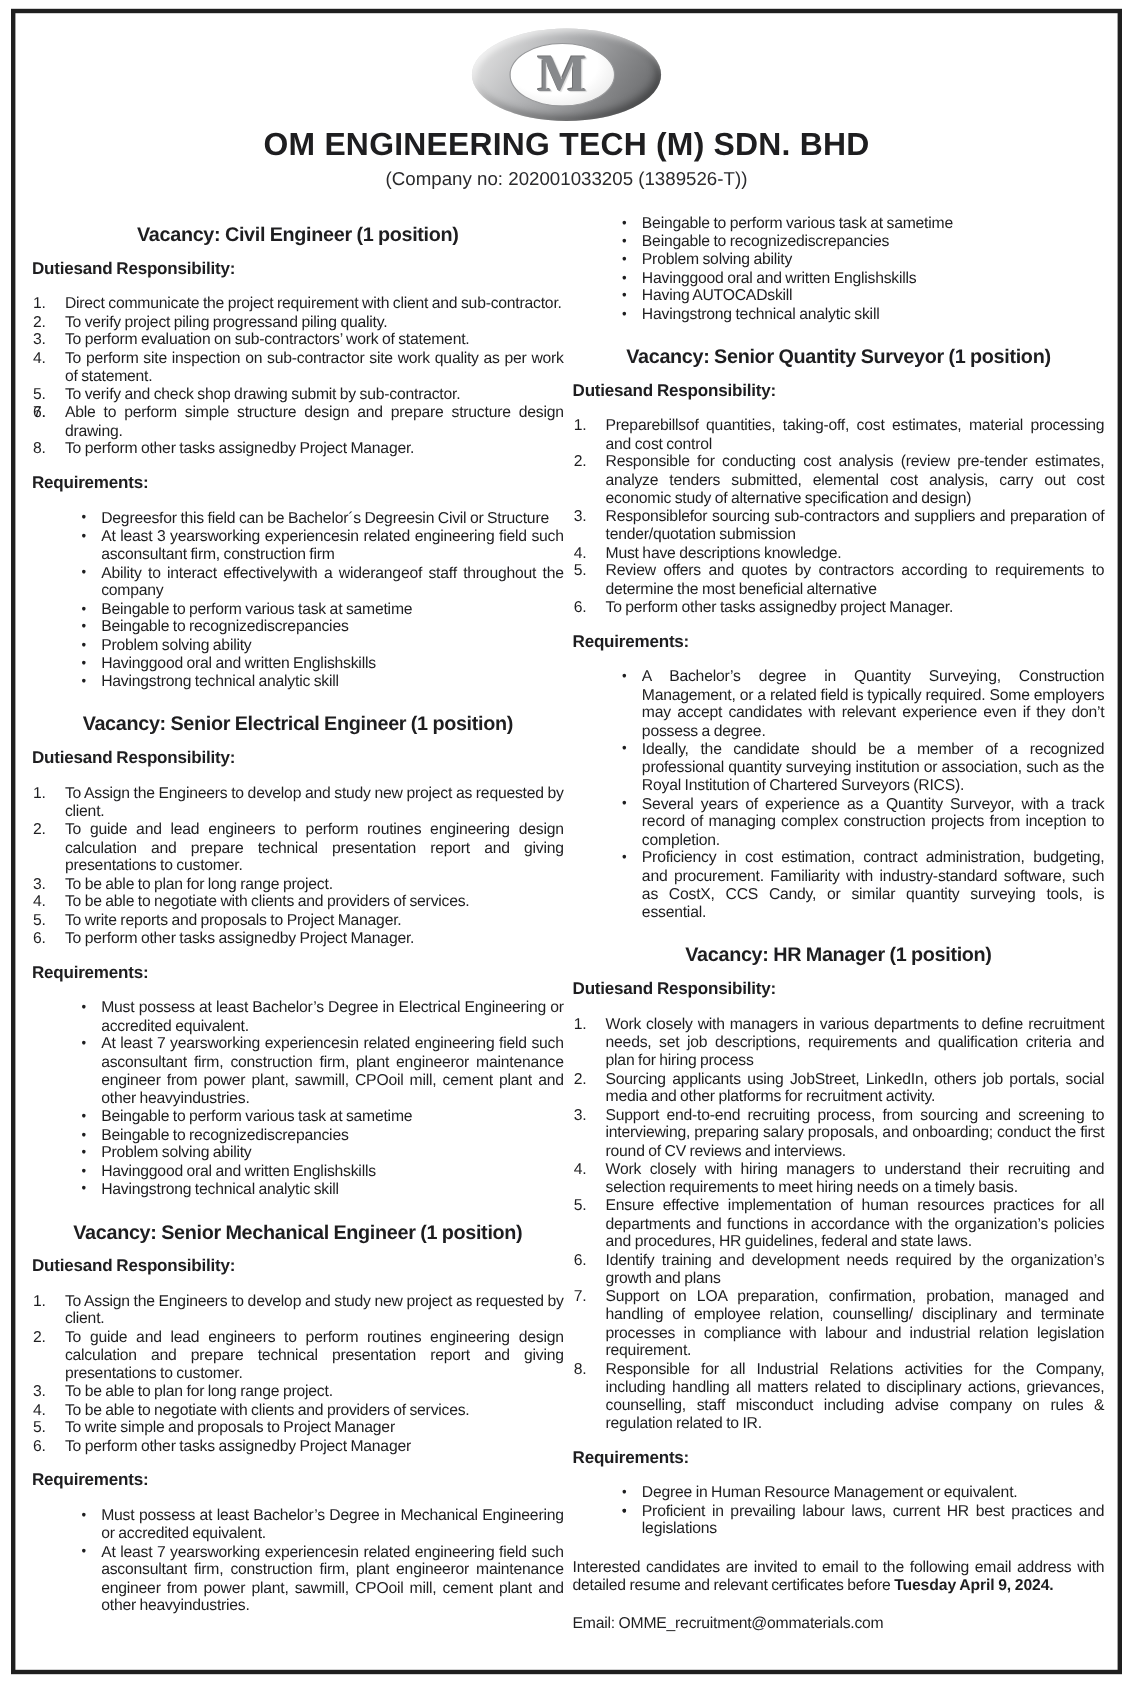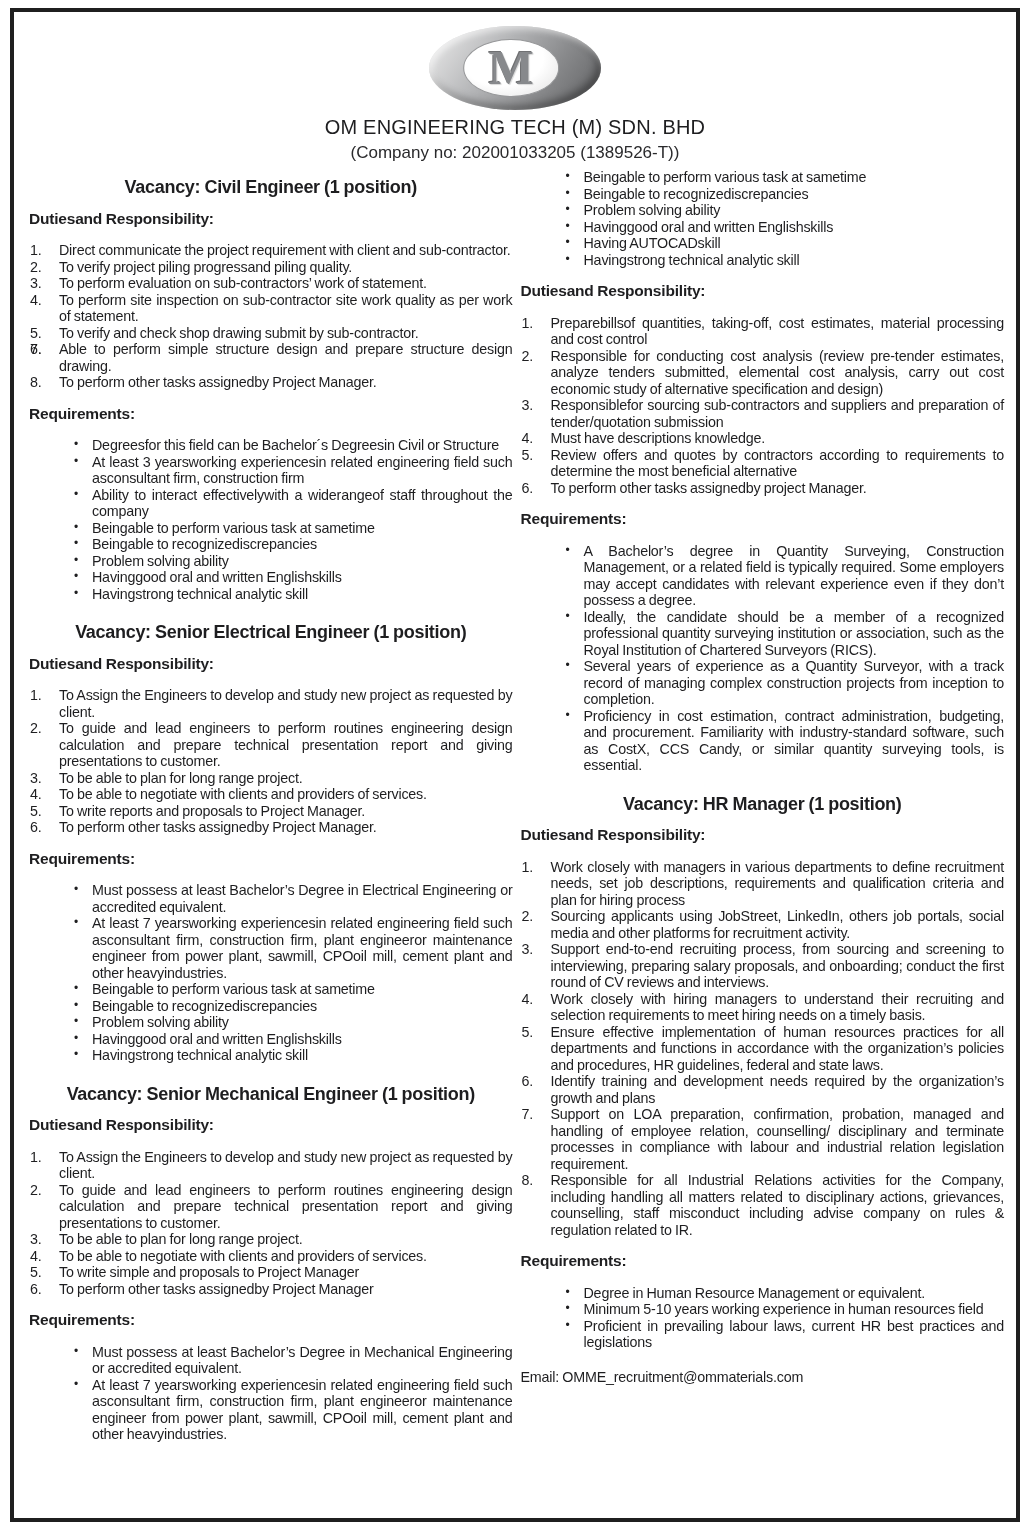--- a/index.html
+++ b/index.html
@@ -9,23 +9,23 @@
   .header{text-align:center;padding-top:14px;}
   .logo{width:172px;height:84px;margin:0 auto;border-radius:50%;position:relative;
         background:linear-gradient(125deg,#e6e6e6 5%,#b5b6b8 38%,#88898b 68%,#5e5f61 100%);
         box-shadow:inset 3px 3px 6px rgba(255,255,255,.65), inset -4px -4px 8px rgba(0,0,0,.38);}
   .logo-inner{position:absolute;left:50%;top:50%;transform:translate(-54%,-50%);
         width:94px;height:56px;border-radius:50%;
         background:radial-gradient(ellipse at 40% 32%,#ffffff 52%,#ececec 80%,#d2d2d2 100%);
         border:1px solid #97989a;display:flex;align-items:center;justify-content:center;}
   .logo-m{font-family:"Liberation Serif",serif;font-weight:bold;font-size:48px;line-height:1;
         color:#87898c;text-shadow:1px 1px 1px #d8d8d8, -1px -1px 0 #6f7072;}
-  .company-name{font-size:20px;font-weight:normal;letter-spacing:.2px;margin-top:6px;}
+  .company-name{font-size:29px;font-weight:bold;letter-spacing:.2px;margin-top:6px;}
   .company-no{font-size:17px;margin-top:4px;color:#2a2a2c;}
-  .columns{display:flex;gap:8px;padding:6px 12px 0 15px;align-items:flex-start;}
+  .columns{display:flex;gap:8px;padding:6px 12px 0 15px;align-items:flex-start;margin-top:16px;}
   .col{flex:1;min-width:0;font-size:14.3px;line-height:16.5px;letter-spacing:-0.2px;word-spacing:-0.5px;}
   .vac-title{text-align:center;font-weight:bold;font-size:18px;letter-spacing:-0.3px;margin:22px 0 10px;}
   .col > .vac-title:first-child{margin-top:10px;}
   .sec-heading{font-weight:bold;font-size:15.5px;margin:15px 0 15px;letter-spacing:-0.2px;}
   .num-item{position:relative;padding-left:30px;text-align:justify;}
   .num{position:absolute;left:1px;}
   .bullet-item{position:relative;margin-left:40px;padding-left:23px;text-align:justify;}
   .dot{position:absolute;left:5px;top:-1px;font-size:12px;}
   .closing{text-align:justify;margin:18px 0 0;}
   .closing b{letter-spacing:-0.1px;}
@@ -107,20 +107,21 @@
       </div>
     <div class="col" id="col-right">
         <div class="bullet-list">
           <div class="bullet-item"><span class="dot">•</span><span class="b-text">Beingable to perform various task at sametime</span></div>
           <div class="bullet-item"><span class="dot">•</span><span class="b-text">Beingable to recognizediscrepancies</span></div>
           <div class="bullet-item"><span class="dot">•</span><span class="b-text">Problem solving ability</span></div>
           <div class="bullet-item"><span class="dot">•</span><span class="b-text">Havinggood oral and written Englishskills</span></div>
           <div class="bullet-item"><span class="dot">•</span><span class="b-text">Having AUTOCADskill</span></div>
           <div class="bullet-item"><span class="dot">•</span><span class="b-text">Havingstrong technical analytic skill</span></div>
         </div>
+        <div class="vac-title">Vacancy: Senior Quantity Surveyor (1 position)</div>
         <div class="sec-heading">Dutiesand Responsibility:</div>
         <div class="num-list">
           <div class="num-item"><span class="num">1.</span><span class="num-text">Preparebillsof quantities, taking-off, cost estimates, material processing and cost control</span></div>
           <div class="num-item"><span class="num">2.</span><span class="num-text">Responsible for conducting cost analysis (review pre-tender estimates, analyze tenders submitted, elemental cost analysis, carry out cost economic study of alternative specification and design)</span></div>
           <div class="num-item"><span class="num">3.</span><span class="num-text">Responsiblefor sourcing sub-contractors and suppliers and preparation of tender/quotation submission</span></div>
           <div class="num-item"><span class="num">4.</span><span class="num-text">Must have descriptions knowledge.</span></div>
           <div class="num-item"><span class="num">5.</span><span class="num-text">Review offers and quotes by contractors according to requirements to determine the most beneficial alternative</span></div>
           <div class="num-item"><span class="num">6.</span><span class="num-text">To perform other tasks assignedby project Manager.</span></div>
         </div>
         <div class="sec-heading">Requirements:</div>
@@ -138,19 +139,20 @@
           <div class="num-item"><span class="num">3.</span><span class="num-text">Support end-to-end recruiting process, from sourcing and screening to interviewing, preparing salary proposals, and onboarding; conduct the first round of CV reviews and interviews.</span></div>
           <div class="num-item"><span class="num">4.</span><span class="num-text">Work closely with hiring managers to understand their recruiting and selection requirements to meet hiring needs on a timely basis.</span></div>
           <div class="num-item"><span class="num">5.</span><span class="num-text">Ensure effective implementation of human resources practices for all departments and functions in accordance with the organization’s policies and procedures, HR guidelines, federal and state laws.</span></div>
           <div class="num-item"><span class="num">6.</span><span class="num-text">Identify training and development needs required by the organization’s growth and plans</span></div>
           <div class="num-item"><span class="num">7.</span><span class="num-text">Support on LOA preparation, confirmation, probation, managed and handling of employee relation, counselling/ disciplinary and terminate processes in compliance with labour and industrial relation legislation requirement.</span></div>
           <div class="num-item"><span class="num">8.</span><span class="num-text">Responsible for all Industrial Relations activities for the Company, including handling all matters related to disciplinary actions, grievances, counselling, staff misconduct including advise company on rules &amp; regulation related to IR.</span></div>
         </div>
         <div class="sec-heading">Requirements:</div>
         <div class="bullet-list">
           <div class="bullet-item"><span class="dot">•</span><span class="b-text">Degree in Human Resource Management or equivalent.</span></div>
-          <div class="bullet-item"><span class="dot">•</span><span class="b-text">Minimum 5-10 years working experience in human resources field</span></div>
+          <div class="bullet-item"><span class="dot">•</span></div>
           <div class="bullet-item"><span class="dot">•</span><span class="b-text">Proficient in prevailing labour laws, current HR best practices and legislations</span></div>
         </div>
+        <p class="closing"><span>Interested candidates are invited to email to the following email address with detailed resume and relevant certificates before </span><b>Tuesday April 9, 2024.</b></p>
         <div class="email-line">Email: OMME_recruitment@ommaterials.com</div>
       </div>
   </div>
 </div>
 
 </body></html>

